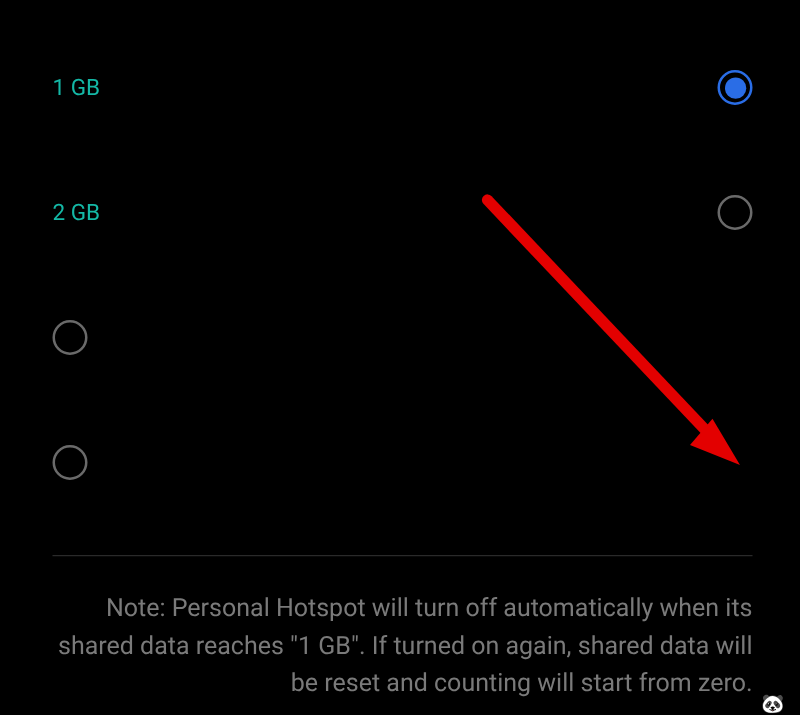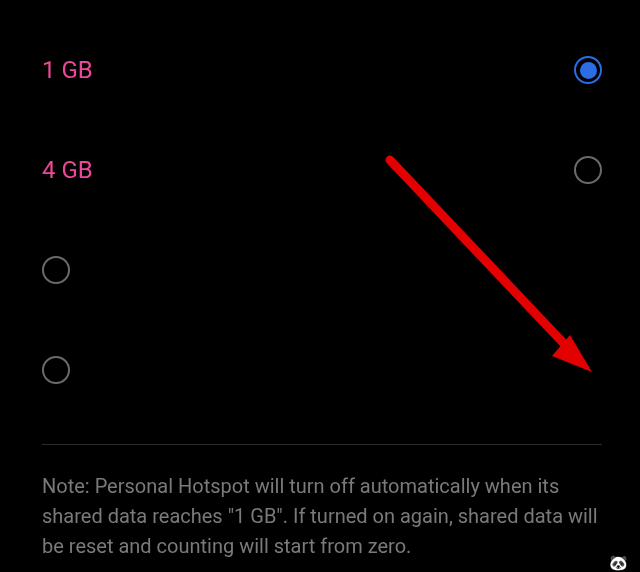--- a/index.html
+++ b/index.html
@@ -20,22 +20,22 @@
     }
     .option-row {
       display: flex;
       align-items: center;
       justify-content: space-between;
       padding: 0 38px 0 42px;
       height: 100px;
       cursor: pointer;
     }
     .option-label {
-      color: #ec4899;
-      font-size: 24px;
+      color: #14b8a6;
+      font-size: 18px;
       font-weight: 400;
     }
     .radio-outer {
       width: 28px;
       height: 28px;
       border-radius: 50%;
       border: 2.5px solid #6a6a6a;
       display: flex;
       align-items: center;
       justify-content: center;
@@ -57,20 +57,21 @@
     .divider {
       height: 1px;
       background: #2a2a2a;
       margin: 24px 38px 0 42px;
     }
     .note-text {
       color: #7a7a7a;
       font-size: 20px;
       line-height: 1.5;
       padding: 26px 38px 0 42px;
+      text-align: right;
     }
     .arrow-overlay {
       position: absolute;
       pointer-events: none;
       z-index: 10;
     }
     .attribution {
       position: absolute;
       bottom: 0;
       right: 12px;
@@ -86,21 +87,21 @@
 <body>
 
 <div class="options-list" id="options-container">
     <div class="option-row">
       <span class="option-label">1 GB</span>
       <span class="radio-outer selected">
         <span class="radio-inner"></span>
       </span>
     </div>
     <div class="option-row">
-      <span class="option-label">4 GB</span>
+      <span class="option-label">2 GB</span>
       <span class="radio-outer"></span>
     </div>
     <div class="option-row">
       <span class="radio-outer"></span>
     </div>
     <div class="option-row">
       <span class="radio-outer"></span>
     </div>
   </div>
 

